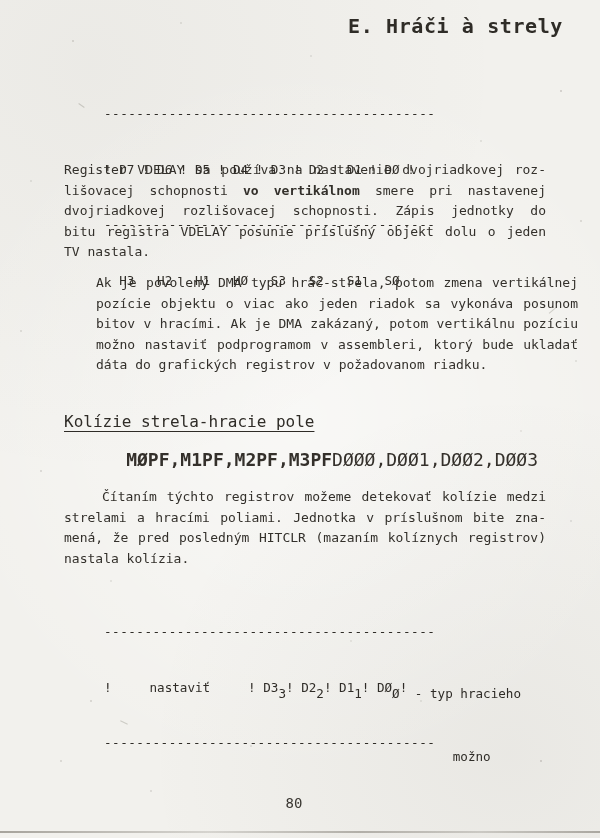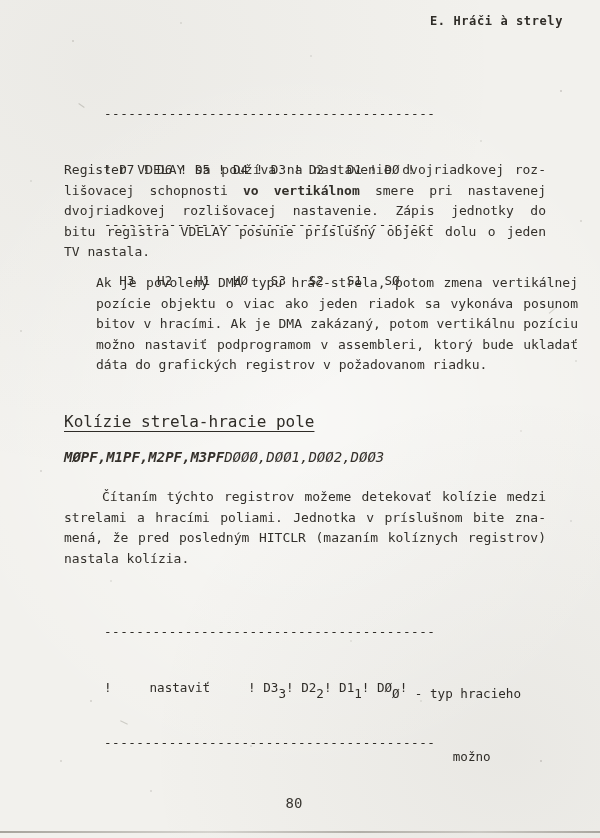--- a/index.html
+++ b/index.html
@@ -10,21 +10,21 @@
       radial-gradient(circle at 15% 8%, rgba(70,65,55,0.04), transparent 45%),
       radial-gradient(circle at 85% 90%, rgba(70,65,55,0.05), transparent 40%),
       radial-gradient(circle at 50% 50%, rgba(255,255,255,0.5), transparent 70%),
       #f2f1ed;
     overflow:hidden;
     font-family:"DejaVu Sans Mono", monospace;
     color:#34302b;
   }
   .hdr{
     position:absolute;top:14px;right:37px;
-    font-size:12px;font-weight:bold;letter-spacing:0.6px;
+    font-size:20px;font-weight:bold;letter-spacing:0.6px;
     color:#2f2c27;
   }
   .pre{
     position:absolute;left:104px;
     white-space:pre;
     font-family:"DejaVu Sans Mono", monospace;
     font-size:12.6px;line-height:18.5px;
     color:#2f2c27;
   }
   .pre .dash{letter-spacing:0.5px;}
@@ -46,23 +46,22 @@
   .heading{
     position:absolute;left:64px;top:412px;
     font-size:16px;color:#2f2c27;
   }
   .heading span{
     text-decoration:underline;
     text-underline-offset:3.5px;
   }
   .regs{
     position:absolute;left:64px;top:449px;width:474px;
-    display:flex;justify-content:flex-start;
-    font-size:14px;
-    font-style:italic;
+    display:flex;justify-content:flex-end;
+    font-size:18px;
   }
   .pagenum{
     position:absolute;left:8px;right:20px;top:795px;
     text-align:center;font-size:14px;color:#3a3732;
   }
   .scan-edge{
     position:absolute;left:0;top:831px;width:600px;height:2px;
     background:linear-gradient(to right,
       rgba(105,100,90,0.55), rgba(105,100,90,0.2) 35%,
       rgba(105,100,90,0.45) 60%, rgba(105,100,90,0.25) 80%,
@@ -103,21 +102,21 @@
   <div class="pre t1">
     <div class="dash">-----------------------------------------</div>
     <div>! D7 ! D6 ! D5 ! D4 ! D3 ! D2 ! D1 ! DØ !</div>
     <div class="dash">-----------------------------------------</div>
     <div>  H3   H2   H1   HØ   S3   S2   S1   SØ</div>
   </div>
 
   <div class="para p1">
     <div class="jline">Register VDELAY sa používa na nastavenie dvojriadkovej roz-</div>
     <div class="jline"><span>lišovacej schopnosti </span><span class="b">vo vertikálnom</span><span> smere pri nastavenej</span></div>
-    <div class="jline">dvojriadkovej rozlišovacej nastavenie. Zápis jednotky do</div>
+    <div class="jline">dvojriadkovej rozlišovacej schopnosti. Zápis jednotky do</div>
     <div class="jline">bitu registra VDELAY posunie príslušný objekt dolu o jeden</div>
     <div class="lline">TV nastala.</div>
   </div>
 
   <div class="para p2">
     <div class="jline">Ak je povolený DMA typu hráč-strela, potom zmena vertikálnej</div>
     <div class="jline">pozície objektu o viac ako jeden riadok sa vykonáva posunom</div>
     <div class="jline">bitov v hracími. Ak je DMA zakázaný, potom vertikálnu pozíciu</div>
     <div class="jline">možno nastaviť podprogramom v assembleri, ktorý bude ukladať</div>
     <div class="lline">dáta do grafických registrov v požadovanom riadku.</div>

